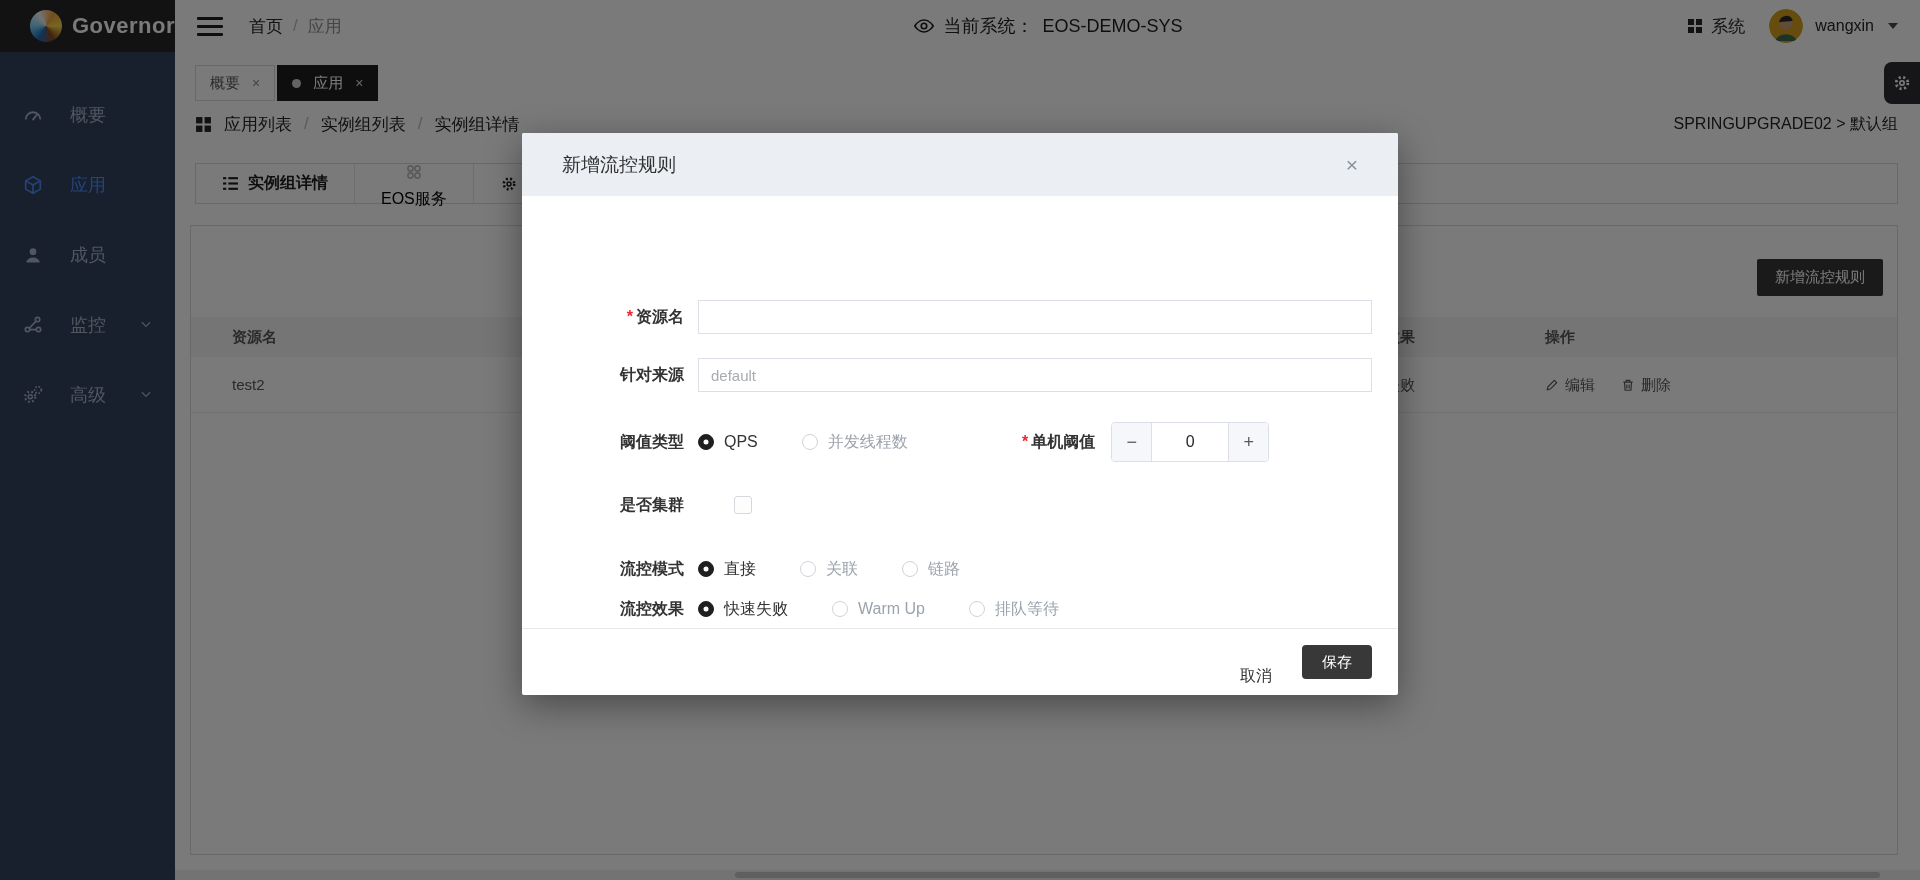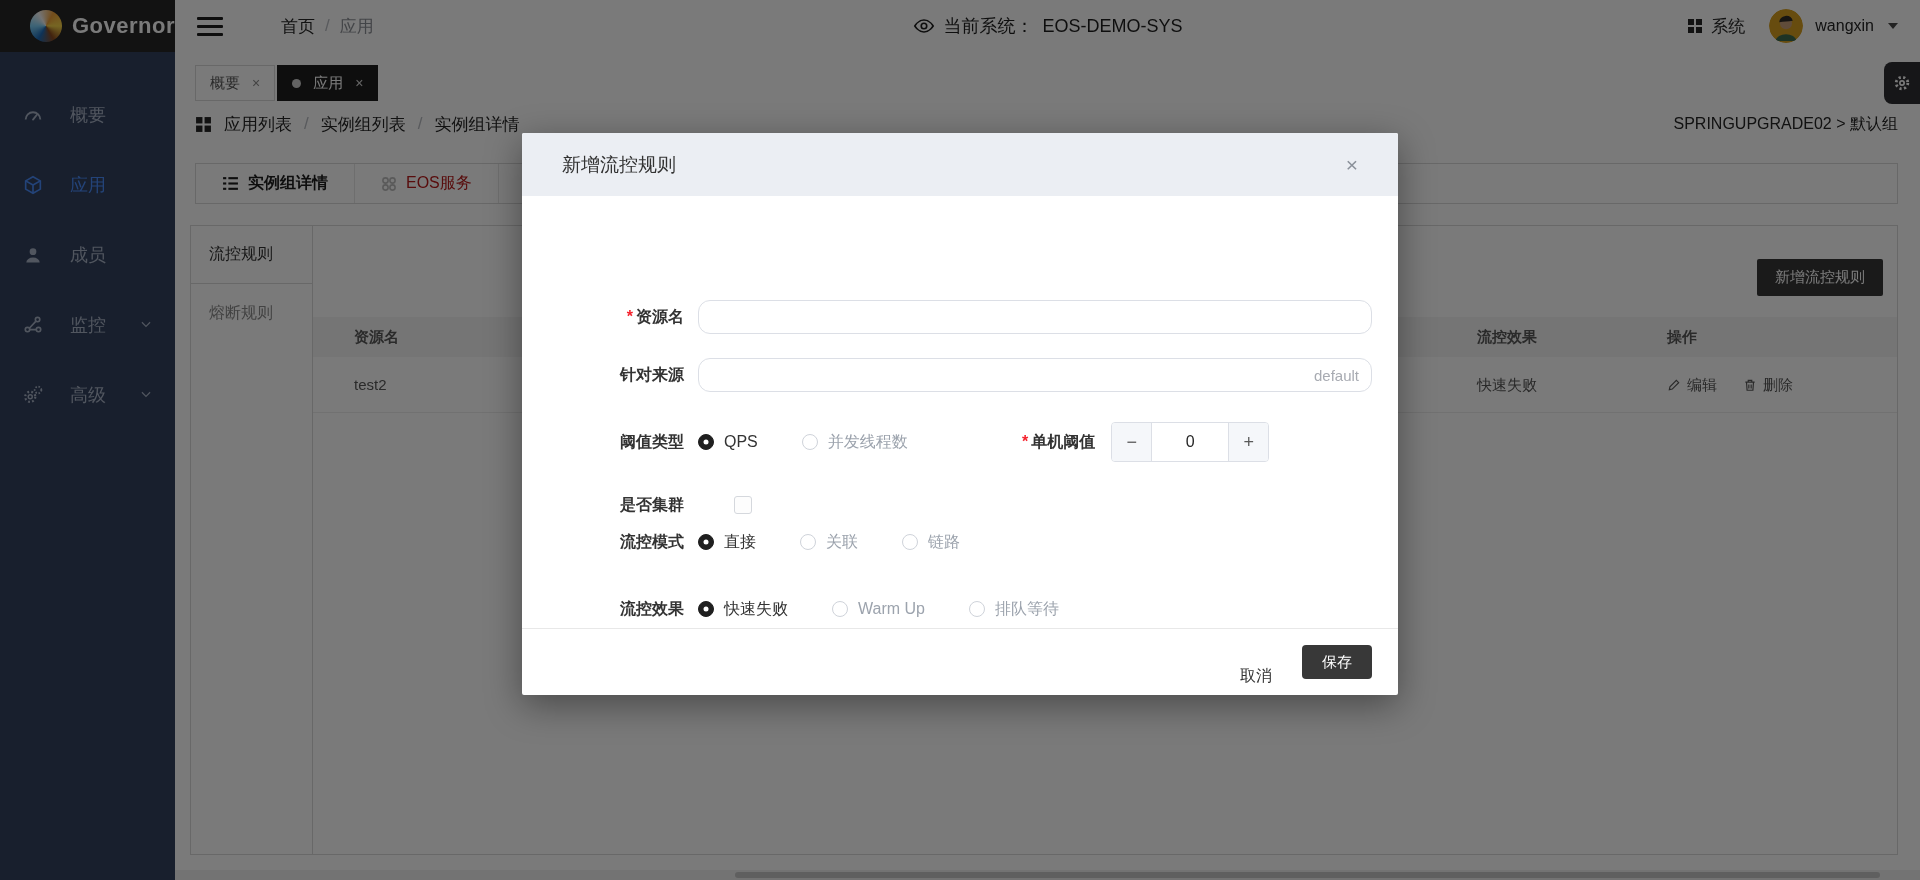--- a/index.html
+++ b/index.html
@@ -9,21 +9,21 @@
 
   
   .hdr { position:absolute; top:0; left:0; right:0; height:52px; display:flex; background:#fff; z-index:1; }
   .logo-block { width:175px; height:52px; background:#262626; display:flex; align-items:center; gap:10px; padding-left:14px; flex:none;justify-content:flex-end; }
   .logo-swirl { width:32px; height:32px; border-radius:50%; flex:none;
      background: conic-gradient(from 210deg,#1e6bb8,#7fd0f7,#f2f2f2,#f0a13a,#f7d64a,#8a4a1f,#1e6bb8); }
   .brand { color:#fff; font-size:22px; font-weight:bold; letter-spacing:.5px; }
   .hdr-main { flex:1; position:relative; display:flex; align-items:center; padding:0 22px; }
   .burger { width:26px; display:flex; flex-direction:column; gap:5px; cursor:pointer; margin-right:26px; }
   .burger i { display:block; height:3px; background:#1f1f1f; border-radius:1px; }
-  .nav-crumb { display:flex; align-items:center; gap:10px; font-size:17px;margin-left:32px; }
+  .nav-crumb { display:flex; align-items:center; gap:10px; font-size:17px; }
   .nav-crumb .home { color:#262626; }
   .nav-crumb .sep  { color:#b9bcc2; }
   .nav-crumb .cur  { color:#8d9096; }
   .hdr-center { position:absolute; left:50%; transform:translateX(-50%); display:flex; align-items:center; gap:9px; font-size:18px; color:#1f1f1f; white-space:nowrap; }
   .hdr-right { margin-left:auto; display:flex; align-items:center; gap:12px; }
   .sys-menu { display:flex; align-items:center; gap:8px; font-size:17px; color:#262626; margin-right:12px; cursor:pointer; }
   .avatar { width:34px; height:34px; border-radius:50%; overflow:hidden; flex:none; }
   .uname { font-size:16px; color:#262626; }
   .caret { width:0; height:0; border-left:5px solid transparent; border-right:5px solid transparent; border-top:6px solid #4a4a4a; margin-left:2px; }
   .icon-svg { display:inline-flex; }
@@ -45,21 +45,21 @@
   .chip.active .x { color:#d9d9d9; }
   .dot { width:9px; height:9px; border-radius:50%; background:#cfcfcf; display:inline-block; }
 
   .crumb-row { position:absolute; top:53px; left:20px; right:22px; height:38px; display:flex; align-items:center; gap:12px; font-size:17px; color:#262626; }
   .crumb-row .sep { color:#b9bcc2; }
   .crumb-context { margin-left:auto; font-size:16px; color:#262626; }
 
   .section-tabs { position:absolute; top:111px; left:20px; right:22px; height:41px; border:1px solid #d9d9d9; background:#fff; display:flex; align-items:stretch; }
   .stab { display:flex; align-items:center; gap:9px; padding:0 26px; border-right:1px solid #e6e6e6; font-size:16px; cursor:pointer; }
   .stab.active { color:#1f1f1f; font-weight:bold; }
-  .stab.muted  { color:#b91c1c; }
+  .stab.muted  { color:#000000;flex-direction:column; }
 
   .card { position:absolute; top:173px; left:15px; right:22px; bottom:25px; border:1px solid #d9d9d9; background:#fff; display:flex; }
   .rules-menu { width:122px; border-right:1px solid #d9d9d9; flex:none; }
   .rmenu-item { height:58px; display:flex; align-items:center; padding-left:18px; font-size:16px; color:#8c8c8c; cursor:pointer; }
   .rmenu-item.active { color:#333; border-bottom:1px solid #d9d9d9; background:#fff; }
   .card-content { flex:1; position:relative; }
   .add-btn { position:absolute; top:33px; right:14px; height:37px; display:flex; align-items:center; padding:0 18px; background:#383838; color:#fff; font-size:15px; border-radius:2px; cursor:pointer; }
   .thead { position:absolute; top:91px; left:0; right:0; height:40px; background:#f5f5f5; }
   .thead span { position:absolute; top:0; line-height:40px; font-size:15px; color:#595959; font-weight:bold; }
   .trow { position:absolute; top:131px; left:0; right:0; height:56px; border-bottom:1px solid #ececec; }
@@ -75,21 +75,21 @@
 
   
   .overlay { position:absolute; inset:0; background:rgba(0,0,0,.52); z-index:10; }
   .modal { position:absolute; left:522px; top:133px; width:876px; height:562px; background:#fff; z-index:20; border-radius:2px; box-shadow:0 10px 36px rgba(0,0,0,.4); }
   .modal-h { height:63px; background:#ebeef3; display:flex; align-items:center; padding:0 40px 0 40px; font-size:19px; color:#333; border-radius:2px 2px 0 0; }
   .modal-close { margin-left:auto; font-size:21px; color:#8a9099; cursor:pointer; line-height:1; }
   .modal-body { position:relative; }
   .frow { position:absolute; left:0; right:26px; display:flex; align-items:center; }
   .flabel { width:162px; flex:none; text-align:right; font-size:16px; font-weight:bold; color:#333; white-space:nowrap; }
   .star { color:#f5222d; margin-right:3px; font-weight:bold; }
-  .tinput { margin-left:14px; flex:none; width:674px; height:34px; border:1px solid #dcdfe6; border-radius:12px; padding:4px 12px; font-size:15px; color:#333; font-family:inherit; outline:none; background:#fff;text-align:right; }
+  .tinput { margin-left:14px; flex:none; width:674px; height:34px; border:1px solid #dcdfe6; border-radius:0; padding:4px 12px; font-size:15px; color:#333; font-family:inherit; outline:none; background:#fff; }
   .tinput.placeholderish { color:#a8abb2; }
   .opts { display:flex; align-items:center; margin-left:14px; gap:44px; }
   .opt { display:inline-flex; align-items:center; gap:10px; cursor:pointer;justify-content:space-between; }
   .radio { width:16px; height:16px; border-radius:50%; border:1px solid #cfd3da; background:#fff; display:inline-block; position:relative; flex:none; }
   .radio.sel { background:#1f1f1f; border-color:#1f1f1f; }
   .radio.sel::after { content:""; position:absolute; top:50%; left:50%; width:5px; height:5px; border-radius:50%; background:#fff; transform:translate(-50%,-50%); }
   .opt-text { font-size:16px; color:#9ca3ad; }
   .opt-text.sel { color:#333; }
   .thr-group { position:absolute; left:500px; top:50%; transform:translateY(-50%); display:flex; align-items:center; }
   .stepper { margin-left:16px; display:flex; width:158px; height:40px; border:1px solid #dcdfe6; border-radius:4px; overflow:hidden; background:#fff; }
@@ -279,28 +279,20 @@
         <svg width="18" height="18" viewBox="0 0 24 24" fill="none" stroke="#1f1f1f">
           <circle cx="12" cy="12" r="7" stroke-width="3.4" stroke-dasharray="2.6 3"></circle>
             <circle cx="12" cy="12" r="2.6" stroke-width="2"></circle>
         </svg>
       </span>
       <span></span>
     </span>
   </div>
 
   <div class="card">
-    <div class="rules-menu">
-      <div class="rmenu-item active">
-        <span>流控规则</span>
-      </div>
-      <div class="rmenu-item">
-        <span>熔断规则</span>
-      </div>
-    </div>
     <div class="card-content">
       <div class="add-btn">新增流控规则</div>
       <div class="thead">
         <span class="c-res">资源名</span>
         <span class="c-eff">流控效果</span>
         <span class="c-act">操作</span>
       </div>
       <div class="trow">
         <span class="c-res">test2</span>
         <span class="c-eff">快速失败</span>
@@ -377,21 +369,21 @@
           <span class="step-btn plus">+</span>
         </span>
       </span>
     </div>
 
     <div class="frow" style="top:299px;height:20px;gap:36px;">
       <span class="flabel">是否集群</span>
       <span class="cbox"></span>
     </div>
 
-    <div class="frow" style="top:336px;height:20px;">
+    <div class="frow" style="top:363px;height:20px;">
       <span class="flabel">流控模式</span>
       <span class="opts">
         <span class="opt">
           <span class="radio sel"></span>
           <span class="opt-text sel">直接</span>
         </span>
         <span class="opt">
           <span class="radio"></span>
           <span class="opt-text">关联</span>
         </span>

